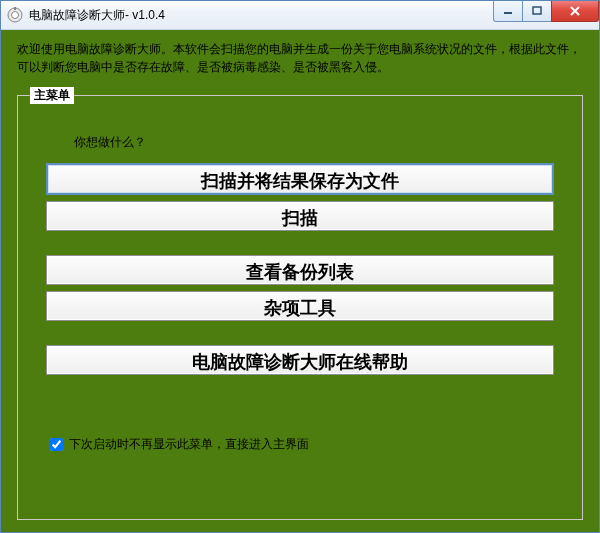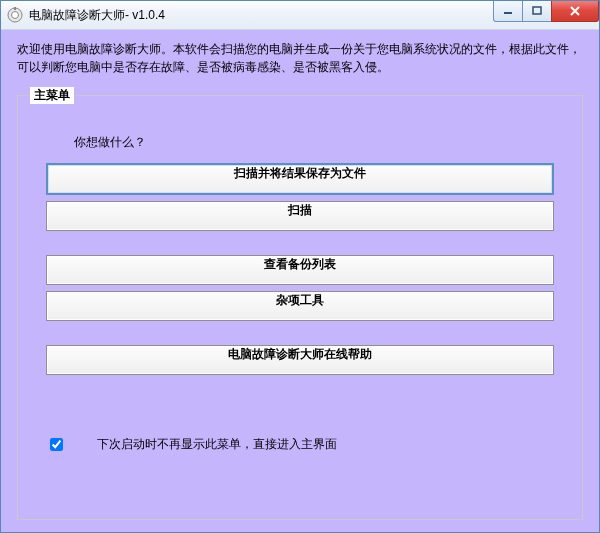--- a/index.html
+++ b/index.html
@@ -1,36 +1,36 @@
 <!DOCTYPE html>
 <html><head>
 <meta charset="utf-8">
 <style>
   html,body{margin:0;padding:0;font-family:"Microsoft YaHei","SimSun",Arial,sans-serif;font-size:12px;color:#000;}
   body{background:#fff;width:600px;height:533px;overflow:hidden;}
-  .window{width:600px;height:533px;border:1px solid #5a86b5;box-sizing:border-box;background:#c4b5fd;display:flex;flex-direction:column;}
+  .window{width:600px;height:533px;border:1px solid #5a86b5;box-sizing:border-box;background:#4d7c0f;display:flex;flex-direction:column;}
   .titlebar{height:28px;background:linear-gradient(#fdfdfe,#eef3f9 40%,#e6edf7);border-bottom:1px solid #c9d6e8;display:flex;align-items:center;padding-left:6px;position:relative;}
   .titlebar .appicon{width:16px;height:16px;margin-right:6px;display:inline-block;}
   .titlebar .title{flex:1;color:#000;font-size:12px;}
   .winbtns{position:absolute;right:0;top:0;display:flex;height:20px;}
   .winbtn{width:28px;height:20px;border:1px solid #6f93b8;border-top:none;margin-left:-1px;display:flex;align-items:center;justify-content:center;background:linear-gradient(#f2f7fd,#d7e5f5);}
   .winbtn.min{border-bottom-left-radius:3px;}
   .winbtn.close{width:46px;background:linear-gradient(#f07f7f,#e14b3f 45%,#cf3b2f);border-color:#a93228;border-bottom-right-radius:3px;}
   .winbtn svg{display:block;}
   .client{flex:1;padding:10px 16px 12px 16px;box-sizing:border-box;display:flex;flex-direction:column;}
   .intro{line-height:18px;margin-bottom:19px;}
   .groupbox{flex:1;border:1px solid #c9c9c9;position:relative;padding:26px 28px 14px 28px;box-sizing:border-box;}
   .groupbox .legend{position:absolute;top:-9px;left:12px;background:#fff;padding:0 4px;font-weight:bold;}
   .prompt{margin:12px 0 12px 28px;}
   .btncol{display:flex;flex-direction:column;}
-  .abtn{height:28px;border:1px solid #8f8f8f;background:linear-gradient(#fdfdfd,#efefef);box-shadow:inset 0 0 0 1px #fff;display:flex;align-items:flex-start;justify-content:center;font-weight:bold;font-size:12px;cursor:default;user-select:none;margin-bottom:6px;}
+  .abtn{height:28px;border:1px solid #8f8f8f;background:linear-gradient(#fdfdfd,#efefef);box-shadow:inset 0 0 0 1px #fff;display:flex;align-items:flex-end;justify-content:center;font-weight:bold;font-size:18px;cursor:default;user-select:none;margin-bottom:6px;}
   .abtn.primary{border:2px solid #5f8fbf;box-shadow:inset 0 0 0 1px #cde0f2;}
   .gap{height:18px;}
   .biggap{height:34px;}
-  .chkrow{margin-top:20px;display:flex;align-items:center;gap:28px;}
+  .chkrow{margin-top:20px;display:flex;align-items:center;}
   .chkrow input{margin-right:6px;}
 </style>
 </head>
 <body>
 
 <div class="window">
   <div class="titlebar">
     <span class="appicon">
       <svg width="16" height="16" viewBox="0 0 16 16">
         <circle cx="8" cy="8" r="7" fill="#e8e8e8" stroke="#888"></circle>

